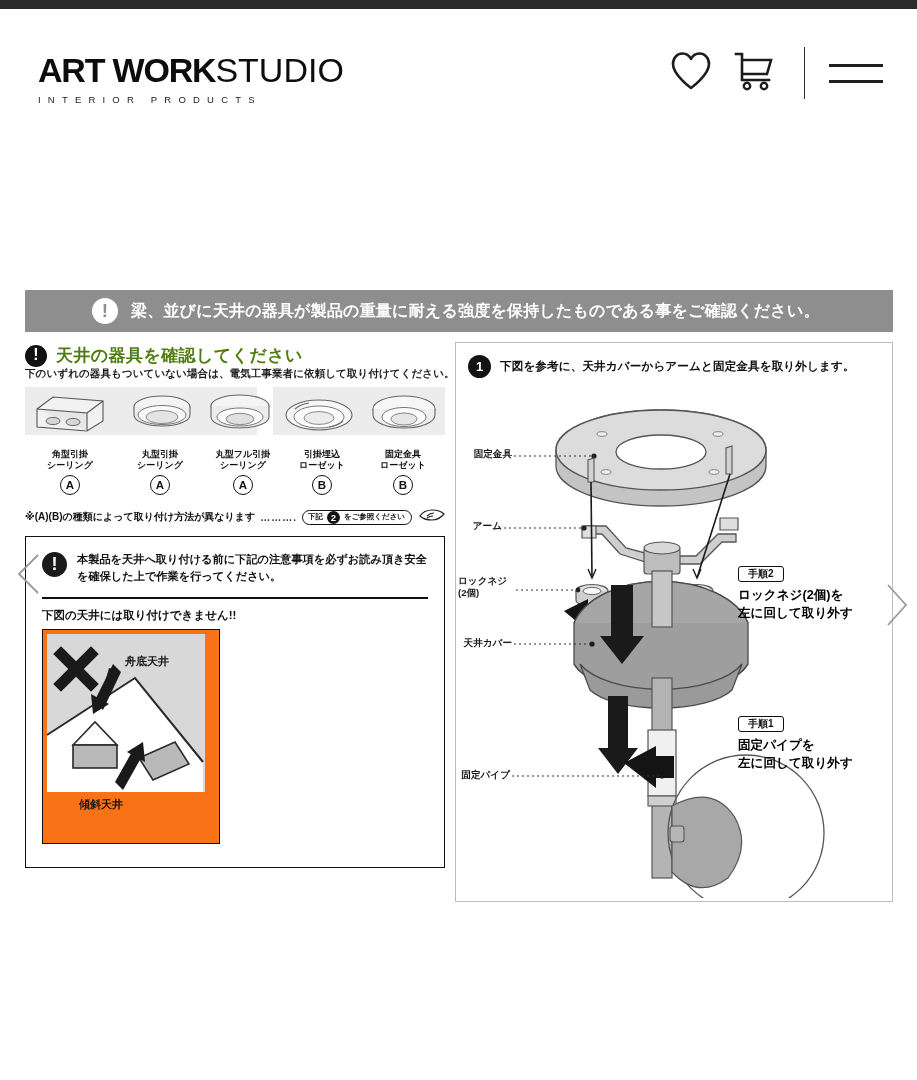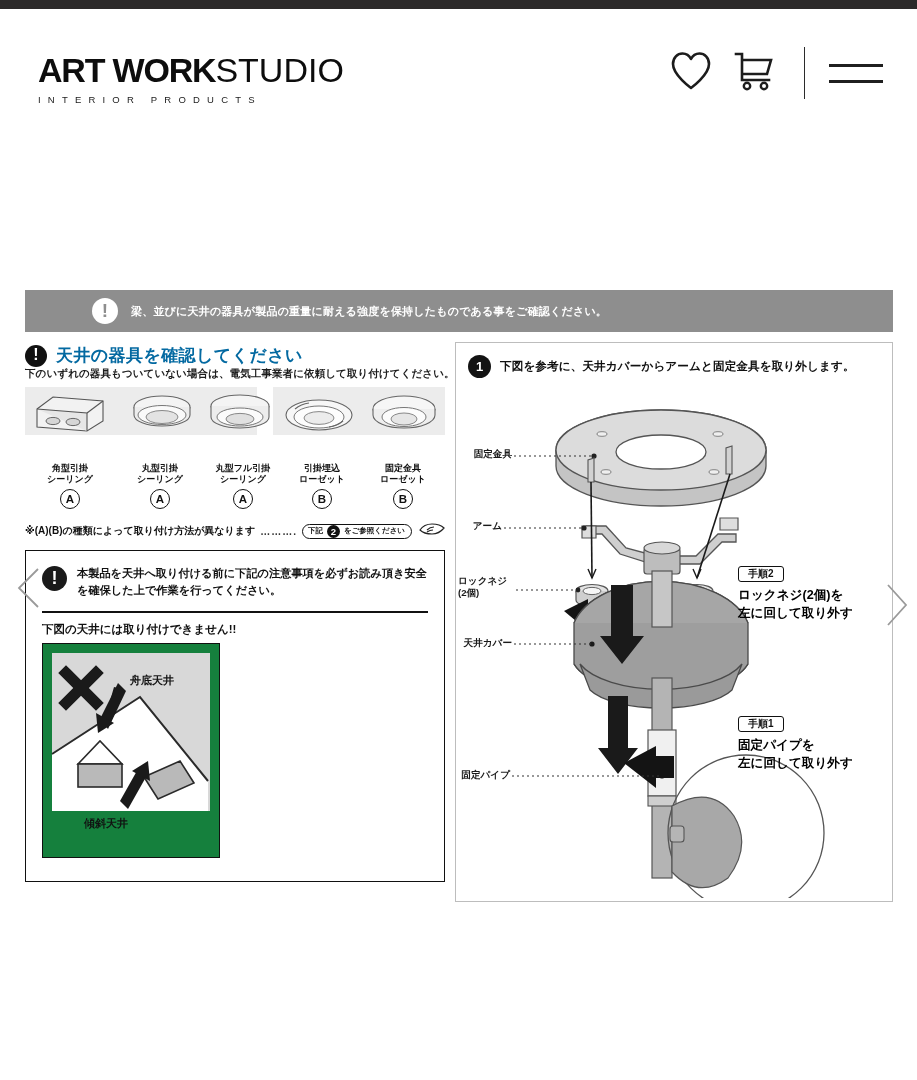--- a/index.html
+++ b/index.html
@@ -53,46 +53,46 @@
     background:#8e8e8e;
     display:flex; align-items:center; padding-left:62px;
   }
   .ribbon-ico {
     position:absolute; left:67px; top:50%; transform:translateY(-50%);
     width:26px; height:26px; border-radius:50%; background:#fff;
     display:flex; align-items:center; justify-content:center;
   }
   .ribbon-ico b { color:#8e8e8e; font-size:19px; font-weight:900; line-height:1; margin-top:-1px; }
   .ribbon-text {
-    color:#fff; font-size:11px; font-weight:700; letter-spacing:0.2px;
+    color:#fff; font-size:16px; font-weight:700; letter-spacing:0.2px;
     margin-left:44px; white-space:nowrap;
   }
 
   
   .leftcol { position:absolute; left:25px; top:64px; width:420px; }
 
   .lc-title { display:flex; align-items:center; gap:9px; }
   .lc-title .dot {
     width:22px; height:22px; border-radius:50%; background:#111;
     display:flex; align-items:center; justify-content:center; flex:0 0 auto;
   }
   .lc-title .dot b { color:#fff; font-size:16px; font-weight:900; line-height:1; margin-top:-1px;}
-  .lc-title .t { font-size:17px; font-weight:700; color:#0369a1; letter-spacing:0.4px;}
+  .lc-title .t { font-size:17px; font-weight:700; color:#4d7c0f; letter-spacing:0.4px;}
 
   .lc-sub { font-size:10.5px; color:#1c1c1c; font-weight:600; letter-spacing:0.1px; white-space:nowrap; }
 
   
   .fixtures {
     position:relative; margin-top:6px; width:420px; height:60px;
   }
   .fx-bg-a { position:absolute; left:0; top:0; width:232px; height:48px; background:#ececec; }
   .fx-bg-b { position:absolute; left:248px; top:0; width:172px; height:48px; background:#ececec; }
   .fx { position:absolute; bottom:2px; }
 
-  .fx-labels { position:relative; width:420px; height:26px; margin-top:16px; }
+  .fx-labels { position:relative; width:420px; height:26px; margin-top:2px; }
   .fx-label {
     position:absolute; text-align:center; font-size:9px; font-weight:700;
     color:#111; line-height:1.25; white-space:nowrap;
   }
   .fx-abcs { position:relative; width:420px; height:26px; }
   .abc {
     position:absolute; width:20px; height:20px; border:1.6px solid #111;
     border-radius:50%; font-size:11.5px; font-weight:700; color:#111;
     display:flex; align-items:center; justify-content:center;
   }
@@ -137,21 +137,21 @@
   .cb-left { width:196px; }
   .cb-title { font-size:14px; font-weight:700; color:#111; letter-spacing:0.3px; }
   .cb-p {
     margin-top:6px; font-size:10.6px; font-weight:700; color:#111; line-height:1.52;
     text-indent:0; position:relative; padding-left:0;
   }
   .cb-sep { margin:7px 0 6px 0; height:0; border-top:1.6px dotted #555; }
 
   .cb-right { width:186px; }
   .cb-rtitle { font-size:11.5px; font-weight:700; color:#111; white-space:nowrap; }
-  .cb-fig { margin-top:6px; width:178px; height:215px; border:1.4px solid #111; background:#15803d; padding:5px; }
+  .cb-fig { margin-top:6px; width:178px; height:215px; border:1.4px solid #111; background:#f97316; }
 
   
   .rightpanel {
     position:absolute; left:455px; top:62px; width:438px; height:560px;
     border:1.5px solid #bdbdbd; background:#fff;
   }
   .rp-head { display:flex; align-items:center; gap:9px; padding:12px 0 0 12px; }
   .rp-num {
     width:23px; height:23px; border-radius:50%; background:#131313; flex:0 0 auto;
     display:flex; align-items:center; justify-content:center;

